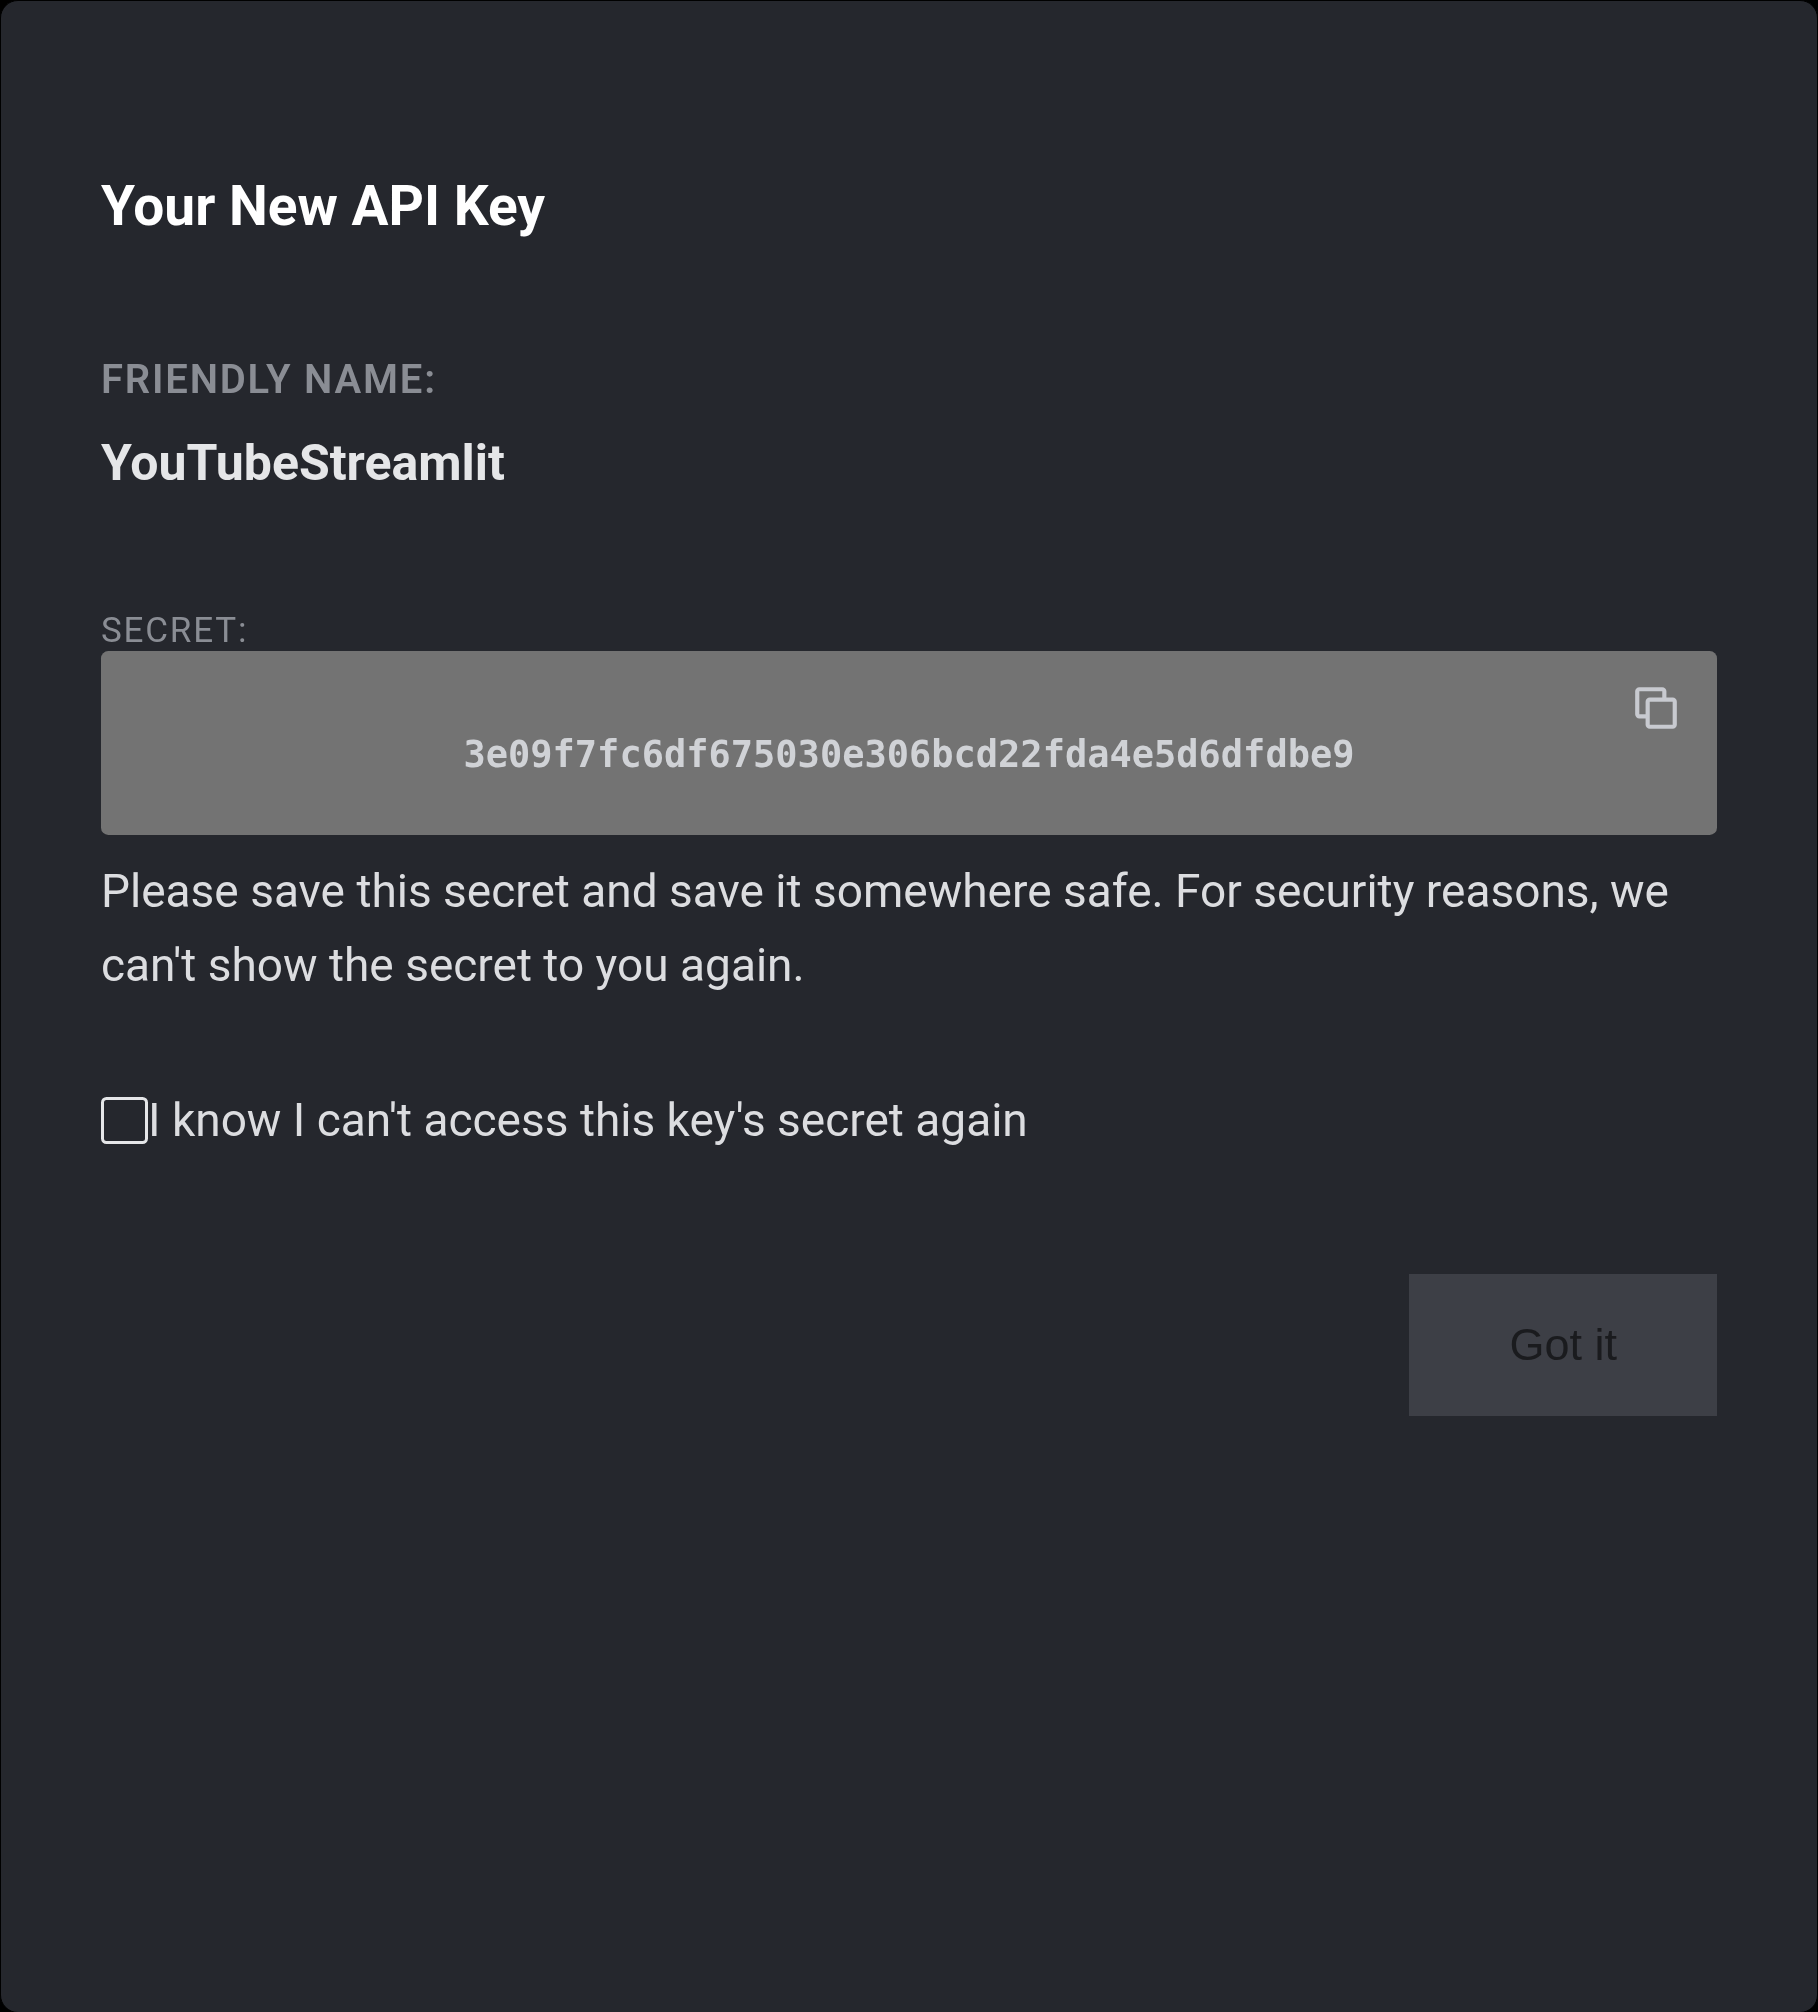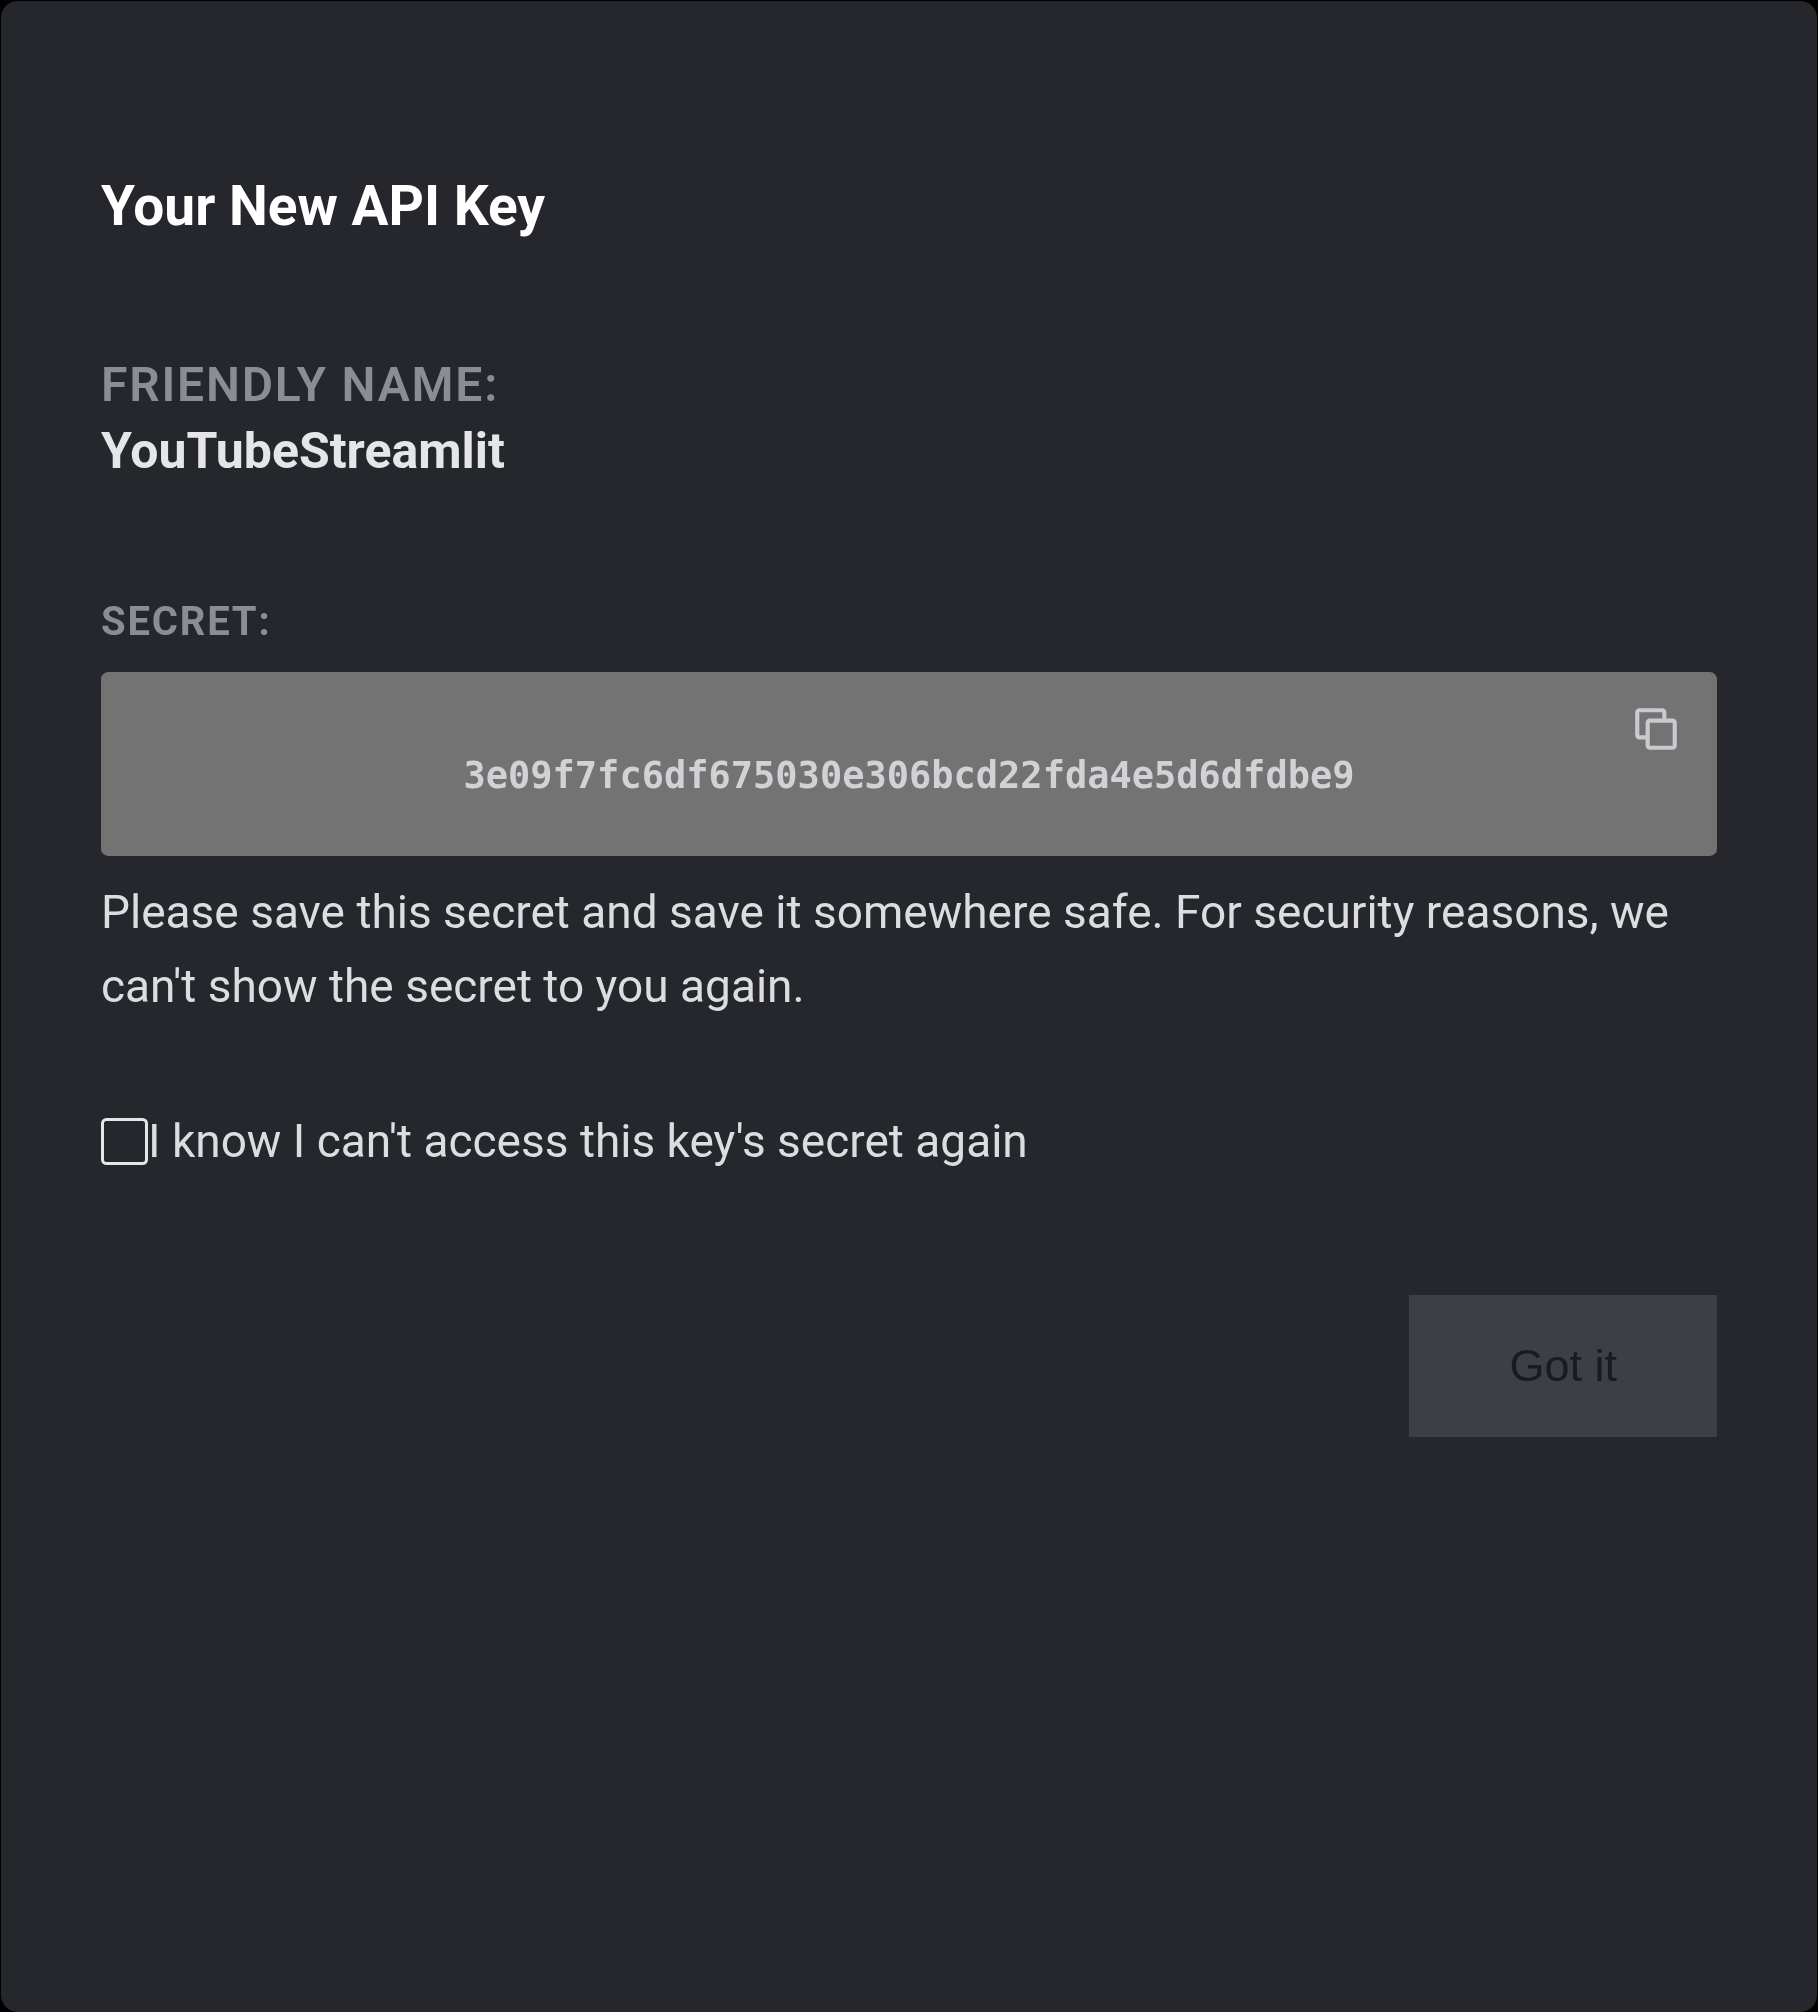--- a/index.html
+++ b/index.html
@@ -31,39 +31,38 @@
     .modal-title {
       color: #ffffff;
       font-size: 55px;
       font-weight: 700;
       margin-top: 73px;
       margin-bottom: 118px;
     }
     
     .field-label {
       color: #8a8d94;
-      font-size: 48px;
+      font-size: 40px;
       font-weight: 600;
       letter-spacing: 1.8px;
-      margin-bottom: 9px;
+      margin-bottom: 31px;
     }
     
     .field-value {
       color: #e5e6e8;
       font-size: 50px;
       font-weight: 700;
       margin-bottom: 118px;
     }
     
     .secret-label {
       color: #8a8d94;
-      font-size: 40px;
-      font-weight: 700;
+      font-size: 35px;
+      font-weight: 400;
       letter-spacing: 1.8px;
-      margin-bottom: 27px;
     }
     
     .secret-box {
       background: #737373;
       border-radius: 7.3px;
       padding: 82px 55px 59px 55px;
       position: relative;
       margin-bottom: 20px;
     }
     

